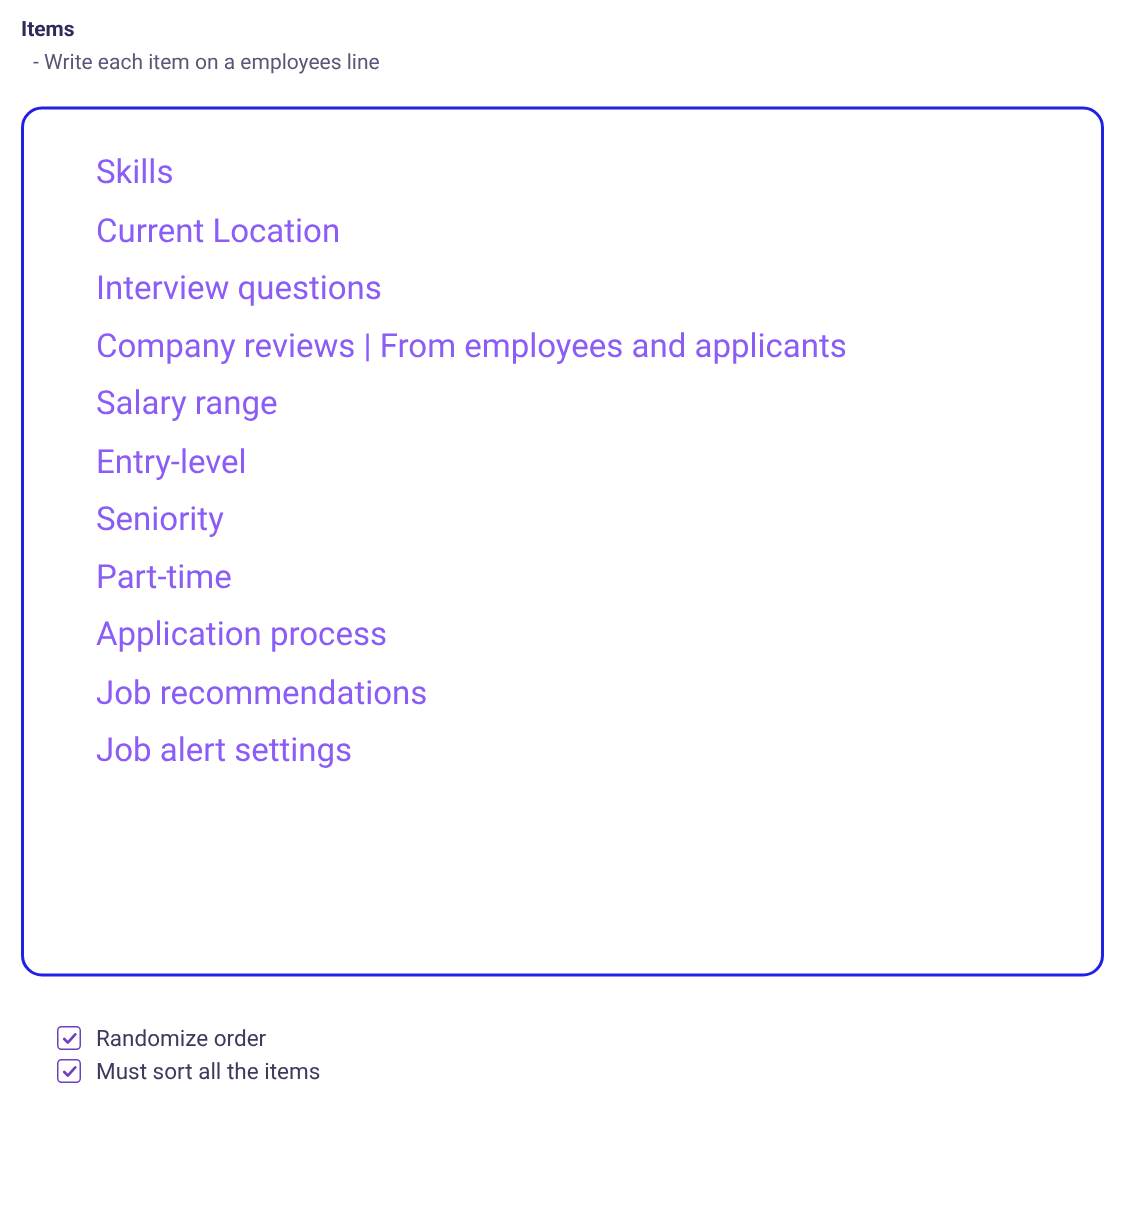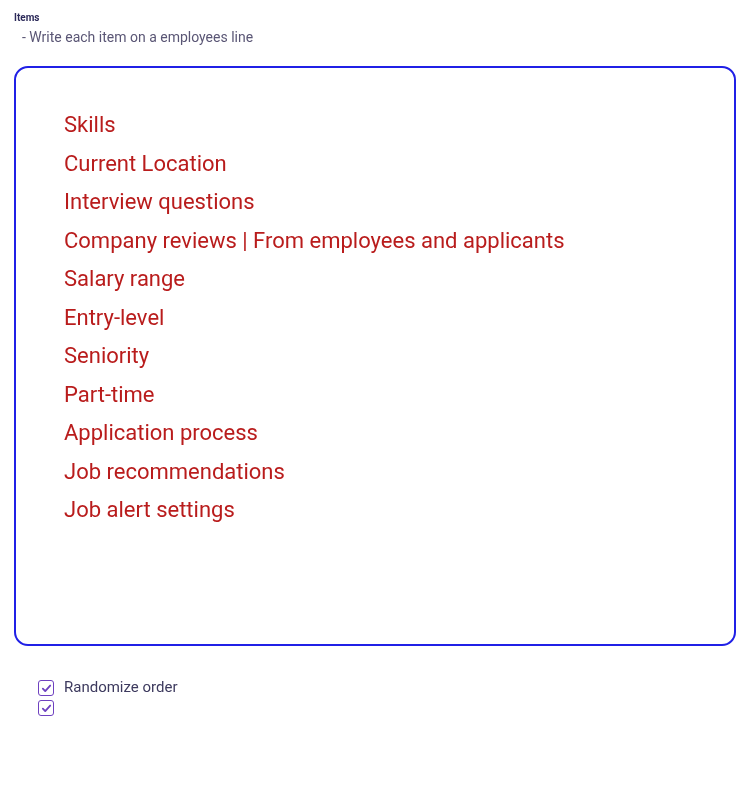--- a/index.html
+++ b/index.html
@@ -5,64 +5,64 @@
     * { box-sizing: border-box; margin: 0; padding: 0; }
     body {
       font-family: -apple-system, BlinkMacSystemFont, "Segoe UI", Roboto, "Helvetica Neue", Arial, sans-serif;
       background: #fff;
       width: 750px;
       height: 810px;
       padding: 12px 14px;
       color: #2d2b5a;
     }
     .section-title {
-      font-size: 10px;
+      font-size: 14px;
       font-weight: 700;
       color: #2d2b5a;
       margin-bottom: 4px;
     }
     .hints {
       font-size: 14px;
       color: #5a5675;
       line-height: 1.5;
       margin-left: 8px;
       margin-bottom: 18px;
     }
     .hints .hint-line::before {
       content: "- ";
     }
     .hints .hint-line { display: block; }
     .items-textarea {
       width: 100%;
       height: 580px;
       border: 2px solid #2020e6;
       border-radius: 14px;
-      padding: 38px 48px;
+      padding: 24px 48px;
       font-family: inherit;
       font-size: 22px;
       line-height: 1.75;
-      color: #b91c1c;
+      color: #8b5cf6;
       resize: none;
       outline: none;
       overflow-y: scroll;
     }
     .items-textarea::-webkit-scrollbar { width: 18px; }
     .items-textarea::-webkit-scrollbar-track { background: transparent; margin: 16px 0; }
     .items-textarea::-webkit-scrollbar-thumb {
       background: #d0d0d6;
       border-radius: 10px;
       border: 4px solid #fff;
     }
     .options {
       margin-top: 28px;
       margin-left: 24px;
     }
     .option-row {
       display: flex;
-      align-items: flex-end;
+      align-items: center;
       gap: 10px;
       margin-bottom: 4px;
       font-size: 15px;
       color: #3d3a5e;
     }
     .checkbox {
       width: 16px;
       height: 16px;
       border: 1.5px solid #6e41c0;
       border-radius: 3px;
@@ -105,17 +105,18 @@
       </svg>
     </span>
     <span>Randomize order</span>
   </div>
   <div class="option-row">
     <span class="checkbox">
       <svg viewBox="0 0 12 12">
         <path d="M2 6.2 L4.6 8.8 L10 2.8" stroke="#6e41c0" stroke-width="2" fill="none" stroke-linecap="round" stroke-linejoin="round"></path>
       </svg>
     </span>
+    <span>Must sort all the items</span>
   </div>
 </div>
 
 
 
 
 </body></html>

